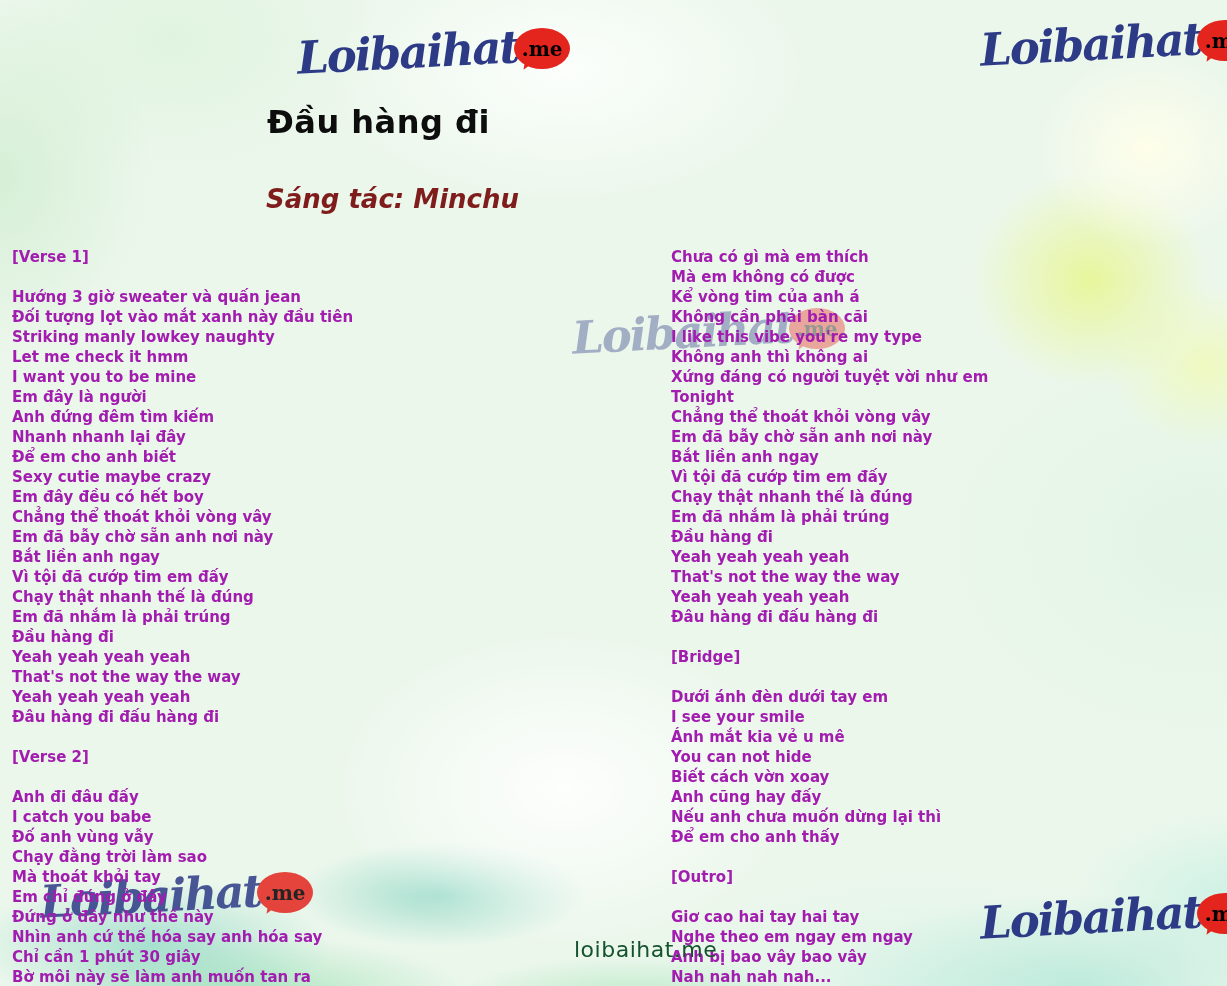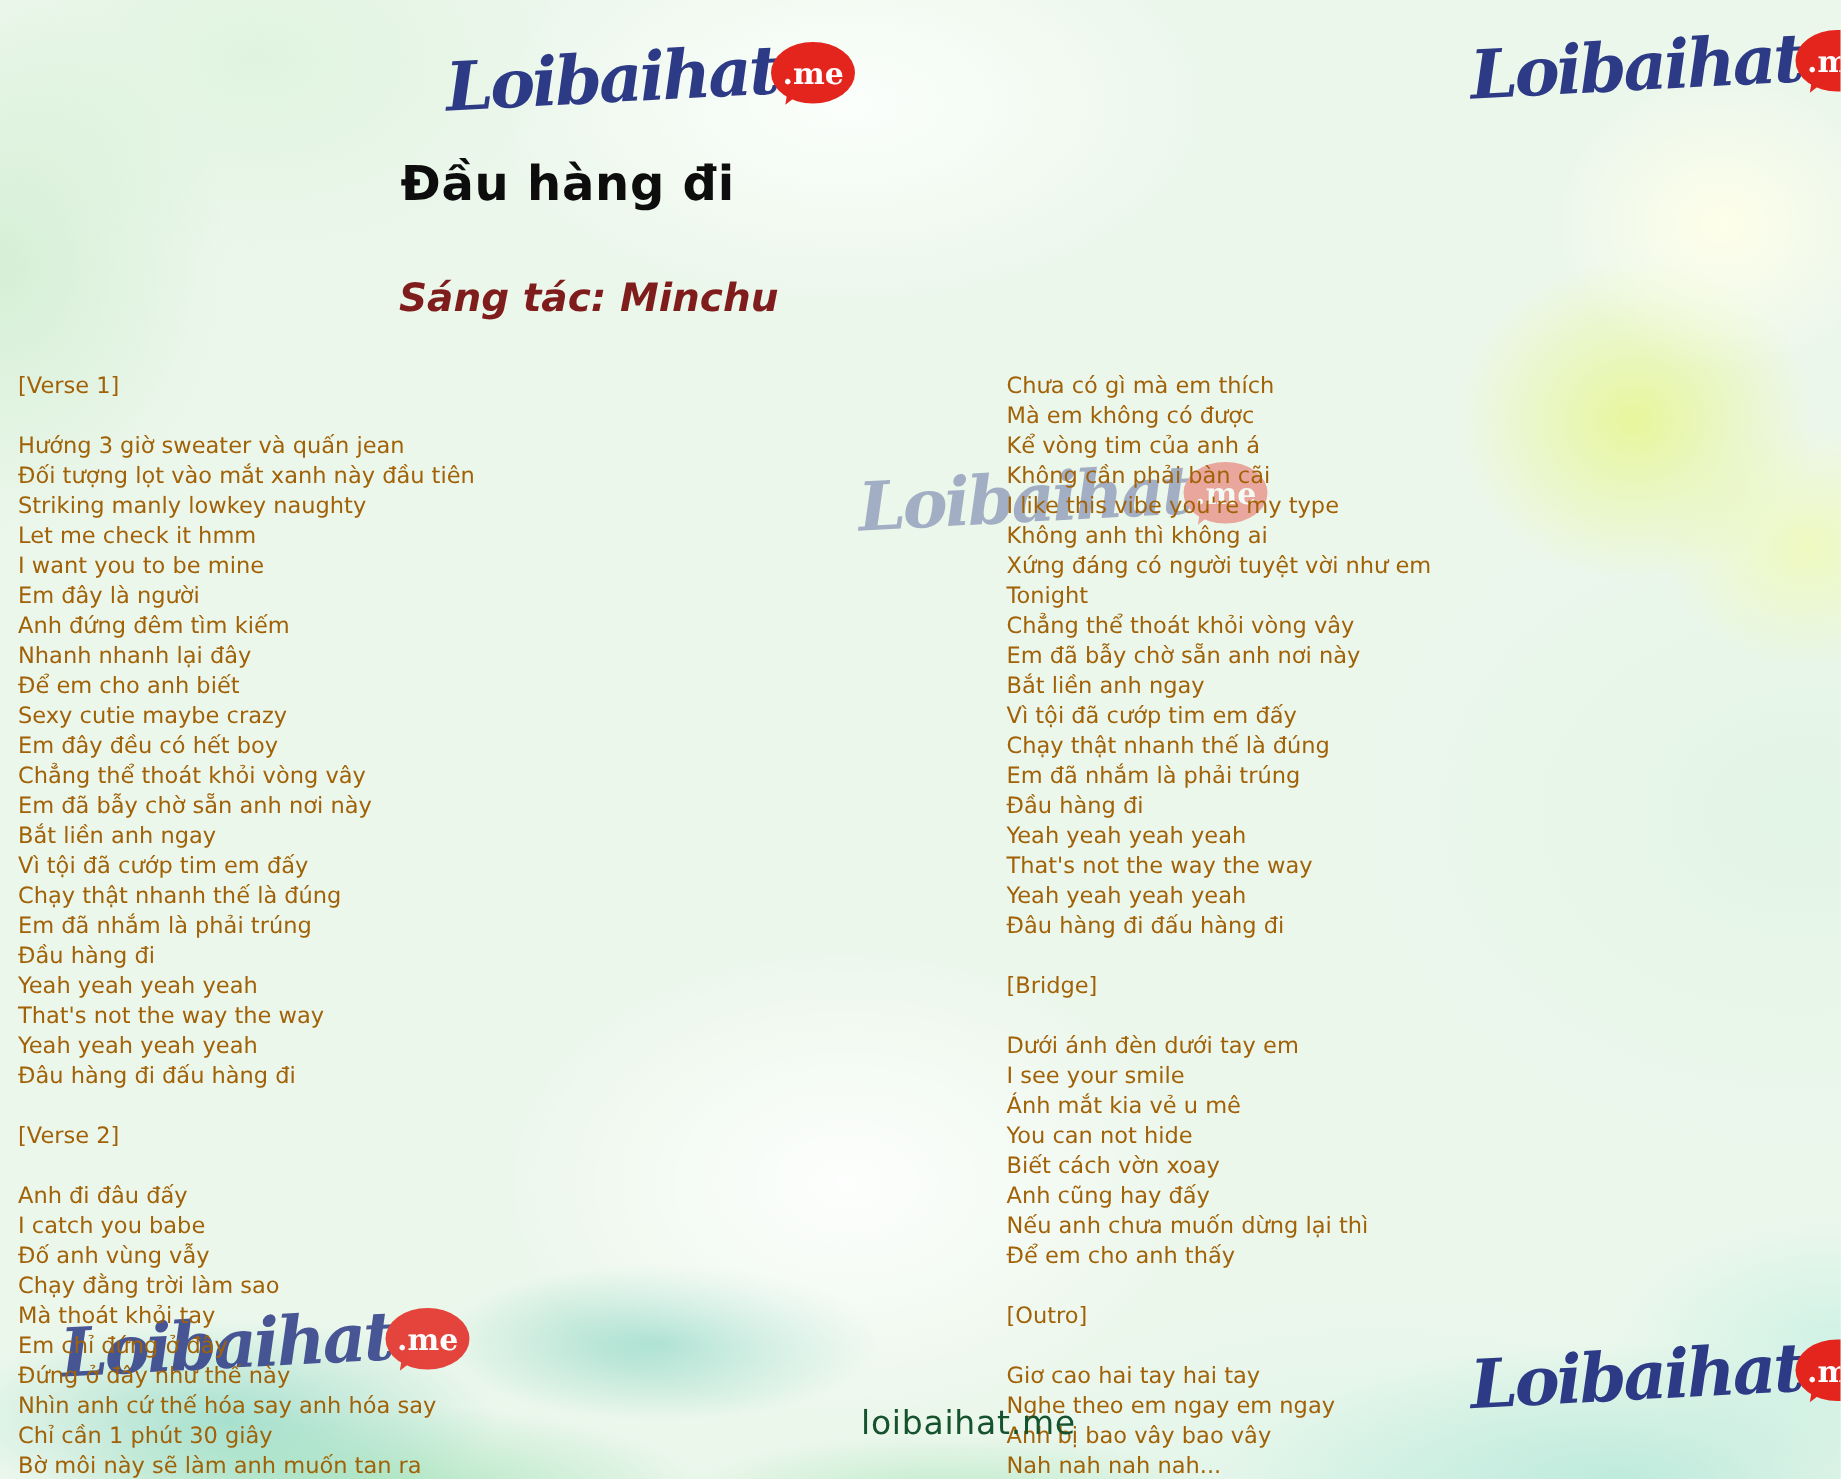--- a/index.html
+++ b/index.html
@@ -29,21 +29,21 @@
   
   .logo{display:flex;align-items:flex-start;z-index:1;}
   .logo-script{
     font-family:"DejaVu Serif",serif;font-style:italic;font-weight:bold;
     font-size:45px;line-height:1.1;color:#2d3a86;letter-spacing:-2px;
     transform:rotate(-3deg);
   }
   .logo-bubble{
     position:relative;margin-left:-4px;margin-top:0;
     width:56px;height:41px;border-radius:50%;
-    background:#e3251e;color:#ffffff;
+    background:#e3251e;color:#000000;
     display:flex;align-items:center;justify-content:center;
     font-family:"DejaVu Serif",serif;font-weight:bold;font-size:20px;
   }
   .logo-bubble::after{
     content:"";position:absolute;left:8px;bottom:-11px;
     width:0;height:0;border:9px solid transparent;
     border-top:13px solid #e3251e;border-left-width:2px;
     transform:rotate(18deg);
   }
   .logo--main{left:297px;top:28px;}
@@ -58,21 +58,21 @@
     letter-spacing:0.5px;z-index:2;
   }
   .composer{
     left:266px;top:184px;font-size:26px;font-weight:bold;font-style:italic;
     color:#7f1d1d;z-index:2;
   }
 
   
   .col{
     top:247px;z-index:2;
-    font-weight:normal;font-size:15px;line-height:20px;color:#a16207;
+    font-weight:bold;font-size:15px;line-height:20px;color:#a21caf;
   }
   .col-left{left:12px;width:650px;}
   .col-right{left:671px;width:550px;}
   .lyric-line{height:20px;white-space:nowrap;}
 
   
   .footer-domain{
     left:574px;top:937px;font-size:22px;color:#14532d;z-index:2;
     font-weight:normal;letter-spacing:0.5px;
   }

